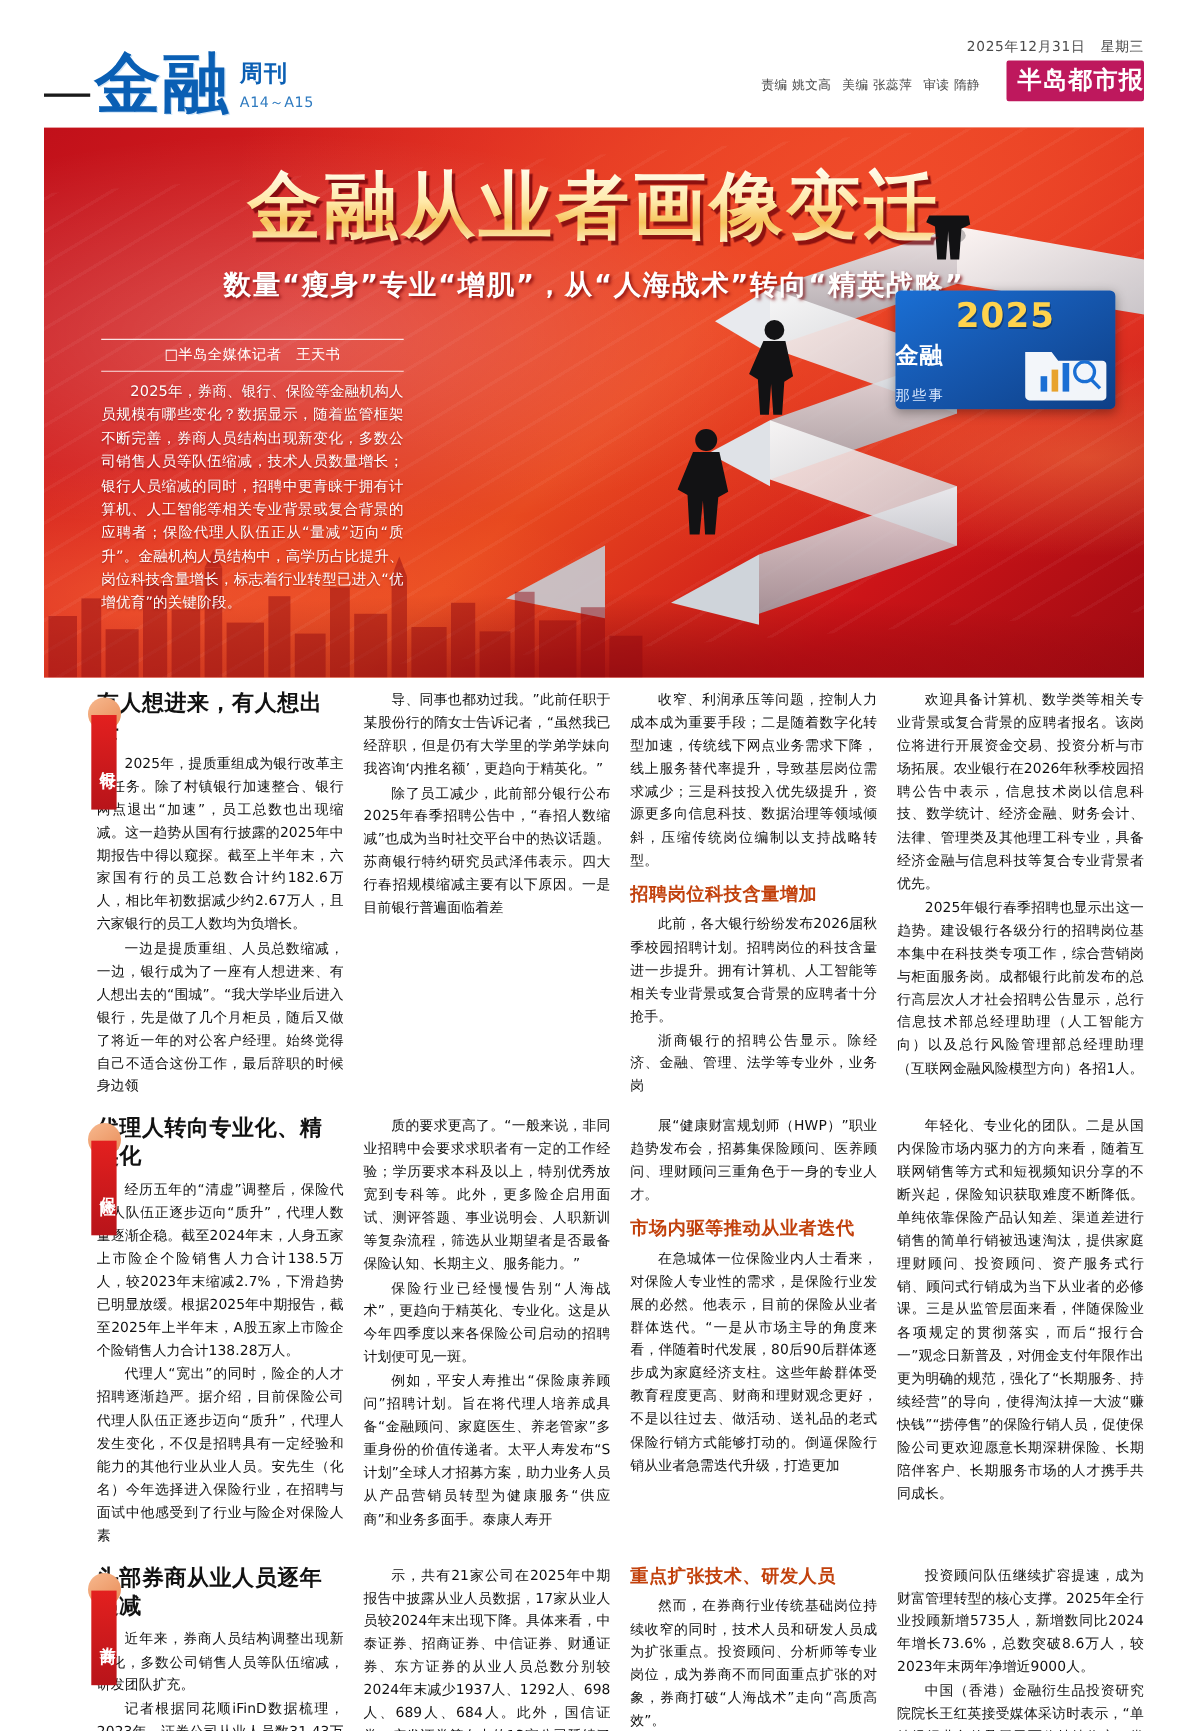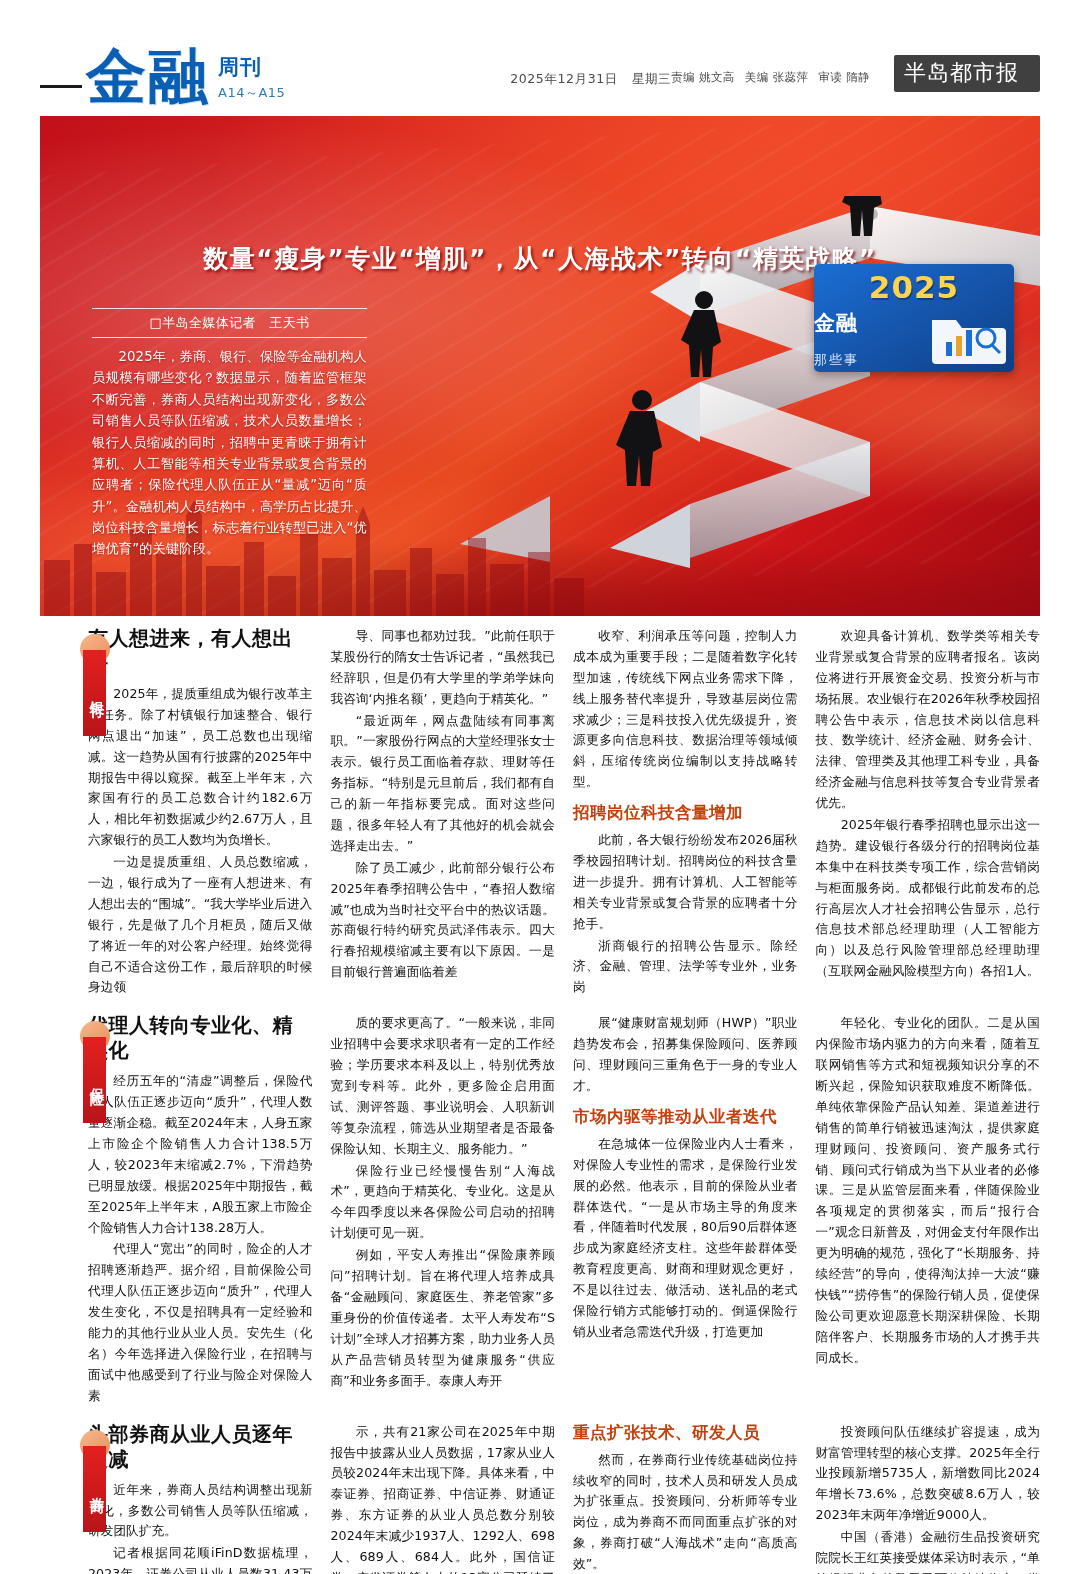--- a/index.html
+++ b/index.html
@@ -33,37 +33,37 @@
     text-shadow: 1px 1px 0 #cfe3f5;
   }
   .mast-sub { margin-left: 8px; margin-bottom: 4px; }
   .mast-sub .zk {
     font-size: 21px; font-weight: 700; color: #0a5fb4; letter-spacing: 1px;
   }
   .mast-sub .pages {
     font-size: 13px; color: #2f7bc0; margin-top: 3px; letter-spacing: .5px;
   }
   .mast-right {
-    margin-left: auto; display: flex; 
+    margin-left: auto; display: flex; flex-direction: column;
     align-items: flex-end; padding-bottom: 10px;
   }
   .mast-date {
     font-size: 12.5px; color: #4a4a4a; letter-spacing: .6px; margin-bottom: 8px;
     display: flex; gap: 14px;
   }
   .mast-credits {
     font-size: 11.5px; color: #4a4a4a; letter-spacing: .4px;
     display: flex; gap: 10px; align-items: center;
   }
   .mast-credits span { white-space: nowrap; }
   .paper-brand {
     margin-left: 14px;
-    background: #404040; color: #fff;
-    font-size: 22px; font-weight: 400;
-    padding: 3px 21px 4px 10px;
+    background: #be185d; color: #fff;
+    font-size: 22px; font-weight: 700;
+    padding: 3px 0 4px 10px;
     letter-spacing: 1px;
     border-radius: 2px;
     position: relative; top: -4px;
   }
 
   
   .hero {
     position: relative;
     height: 500px;
     margin: 4px 0 10px 0;
@@ -287,20 +287,21 @@
         <rect x="396" y="88" width="28" height="42"></rect>
         <rect x="428" y="52" width="18" height="78"></rect>
         <rect x="450" y="78" width="34" height="52"></rect>
         <rect x="488" y="66" width="22" height="64"></rect>
         <rect x="514" y="92" width="30" height="38"></rect>
         <polygon points="146,30 154,14 162,30"></polygon>
         <polygon points="316,38 323,20 330,38"></polygon>
       </g>
     </svg>
 
+    <div class="hero-title">金融从业者画像变迁</div>
     <div class="hero-subtitle">数量“瘦身”专业“增肌”，从“人海战术”转向“精英战略”</div>
 
     <div class="hero-badge">
       <div class="yr">2025</div>
       <div class="bt">金融</div>
       <div class="bt2">那些事</div>
       <svg class="folder" viewBox="0 0 76 58">
         <path d="M2 12 h24 l6 8 h40 a4 4 0 0 1 4 4 v28 a4 4 0 0 1 -4 4 H6 a4 4 0 0 1 -4 -4 z" fill="#ffffff" opacity=".95"></path>
         <rect x="16" y="34" width="6" height="14" fill="#1a6fd4"></rect>
         <rect x="26" y="28" width="6" height="20" fill="#e8a32d"></rect>
@@ -327,21 +328,20 @@
       <div class="col">
         <div class="sec-head">有人想进来，有人想出去</div>
         <div class="col-text">
           <p>2025年，提质重组成为银行改革主线任务。除了村镇银行加速整合、银行网点退出“加速”，员工总数也出现缩减。这一趋势从国有行披露的2025年中期报告中得以窥探。截至上半年末，六家国有行的员工总数合计约182.6万人，相比年初数据减少约2.67万人，且六家银行的员工人数均为负增长。</p>
           <p>一边是提质重组、人员总数缩减，一边，银行成为了一座有人想进来、有人想出去的“围城”。“我大学毕业后进入银行，先是做了几个月柜员，随后又做了将近一年的对公客户经理。始终觉得自己不适合这份工作，最后辞职的时候身边领</p>
         </div>
       </div>
       <div class="col">
         <div class="col-text">
           <p>导、同事也都劝过我。”此前任职于某股份行的隋女士告诉记者，“虽然我已经辞职，但是仍有大学里的学弟学妹向我咨询‘内推名额’，更趋向于精英化。”</p>
-          <p>“最近两年，网点盘陆续有同事离职。”一家股份行网点的大堂经理张女士表示。银行员工面临着存款、理财等任务指标。“特别是元旦前后，我们都有自己的新一年指标要完成。面对这些问题，很多年轻人有了其他好的机会就会选择走出去。”</p>
           <p>除了员工减少，此前部分银行公布2025年春季招聘公告中，“春招人数缩减”也成为当时社交平台中的热议话题。苏商银行特约研究员武泽伟表示。四大行春招规模缩减主要有以下原因。一是目前银行普遍面临着差</p>
         </div>
       </div>
       <div class="col">
         <div class="col-text">
           <p>收窄、利润承压等问题，控制人力成本成为重要手段；二是随着数字化转型加速，传统线下网点业务需求下降，线上服务替代率提升，导致基层岗位需求减少；三是科技投入优先级提升，资源更多向信息科技、数据治理等领域倾斜，压缩传统岗位编制以支持战略转型。</p>
         </div>
         <div class="sub-head">招聘岗位科技含量增加</div>
         <div class="col-text">
           <p>此前，各大银行纷纷发布2026届秋季校园招聘计划。招聘岗位的科技含量进一步提升。拥有计算机、人工智能等相关专业背景或复合背景的应聘者十分抢手。</p>

